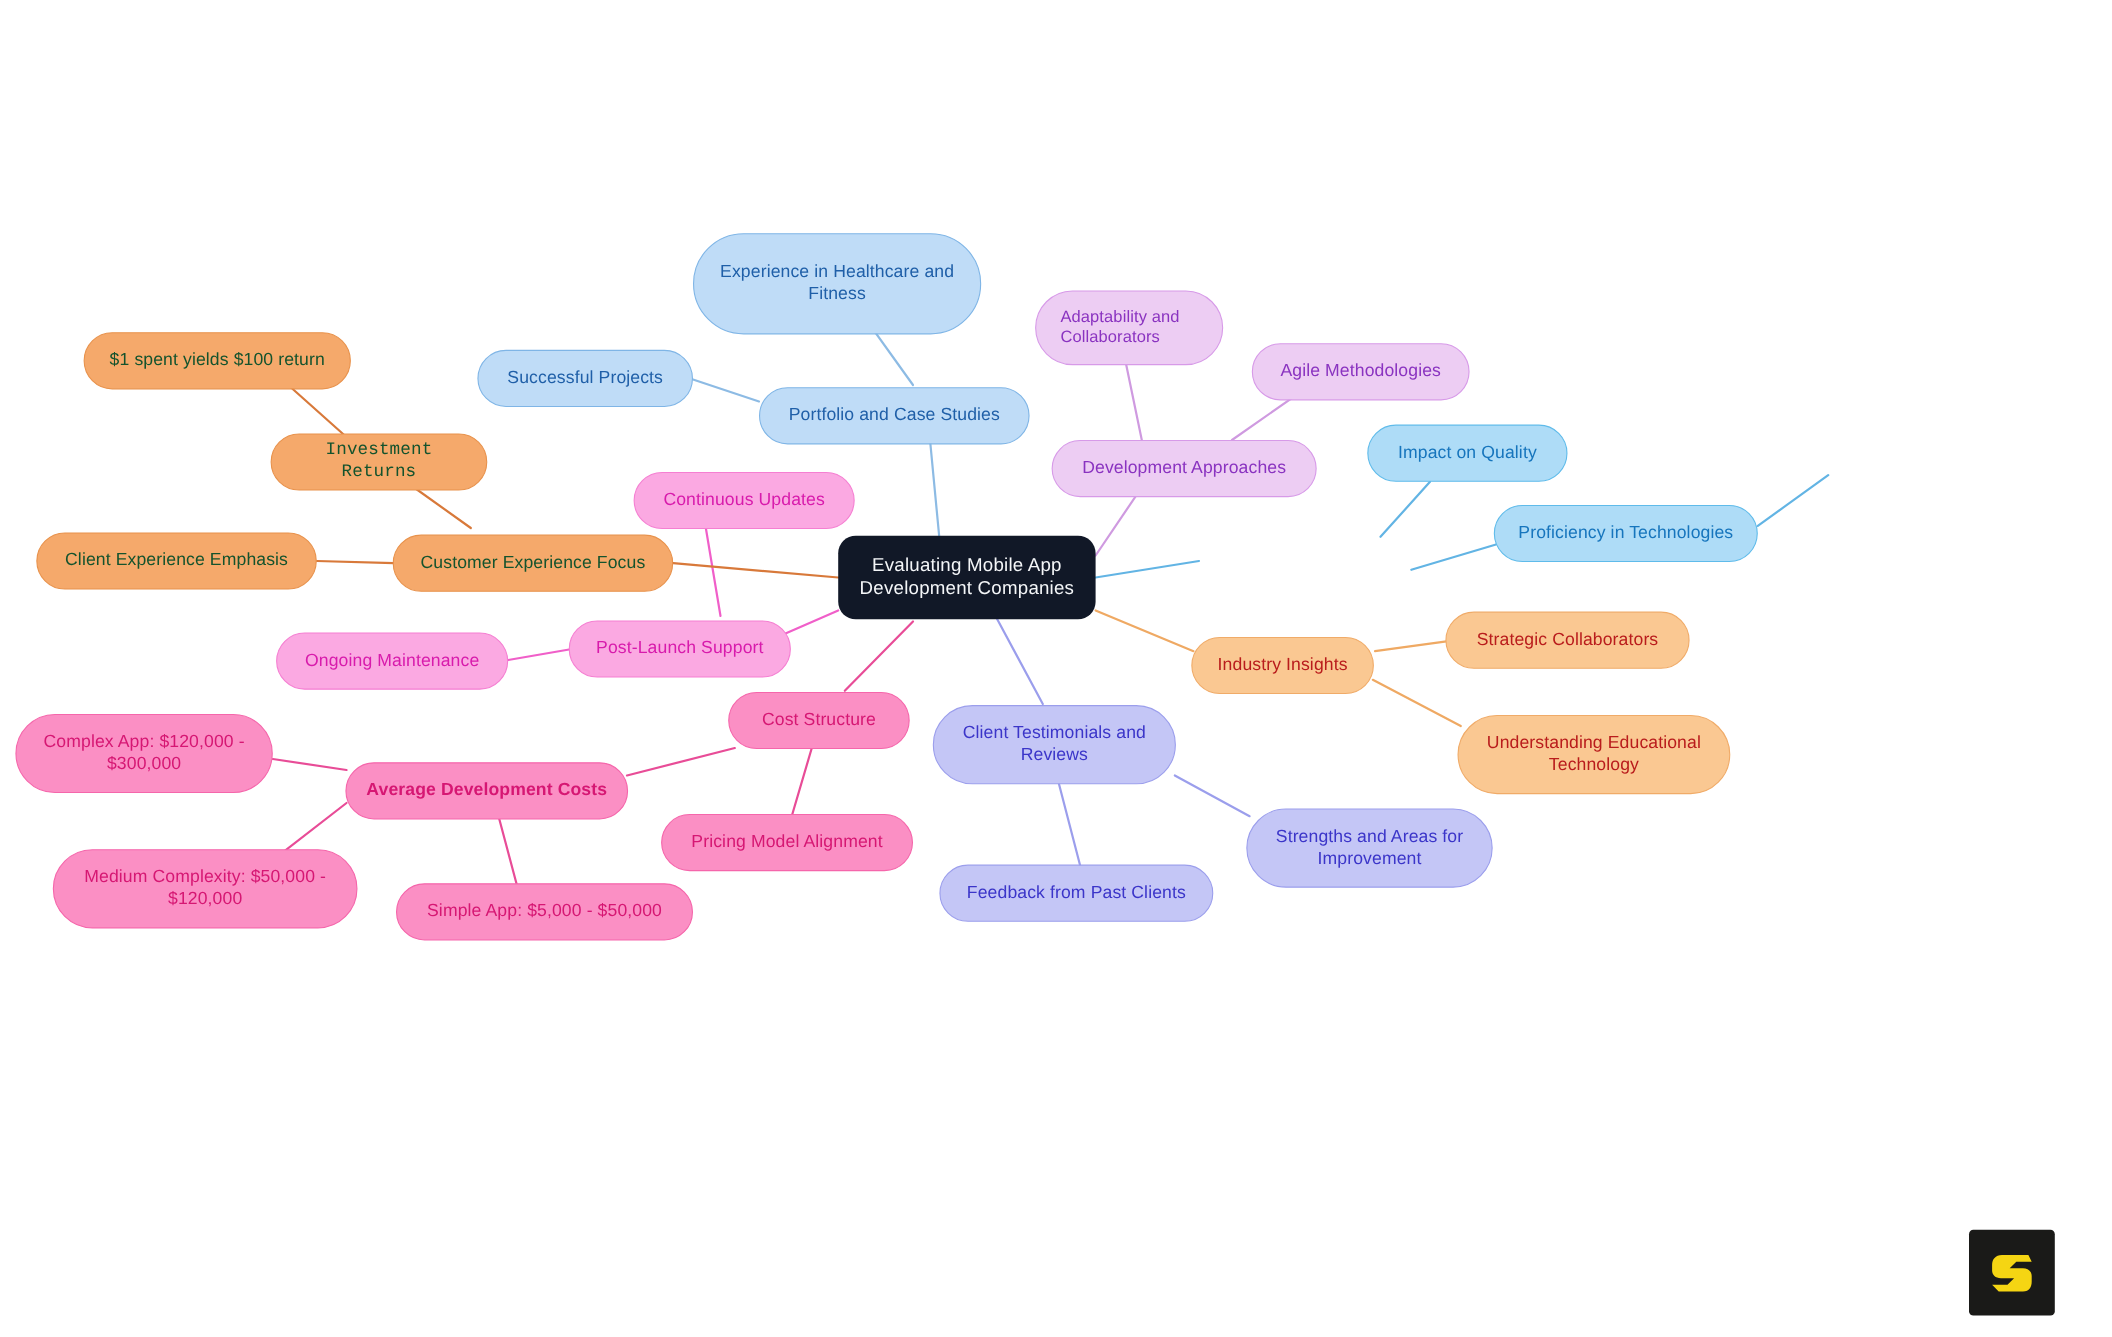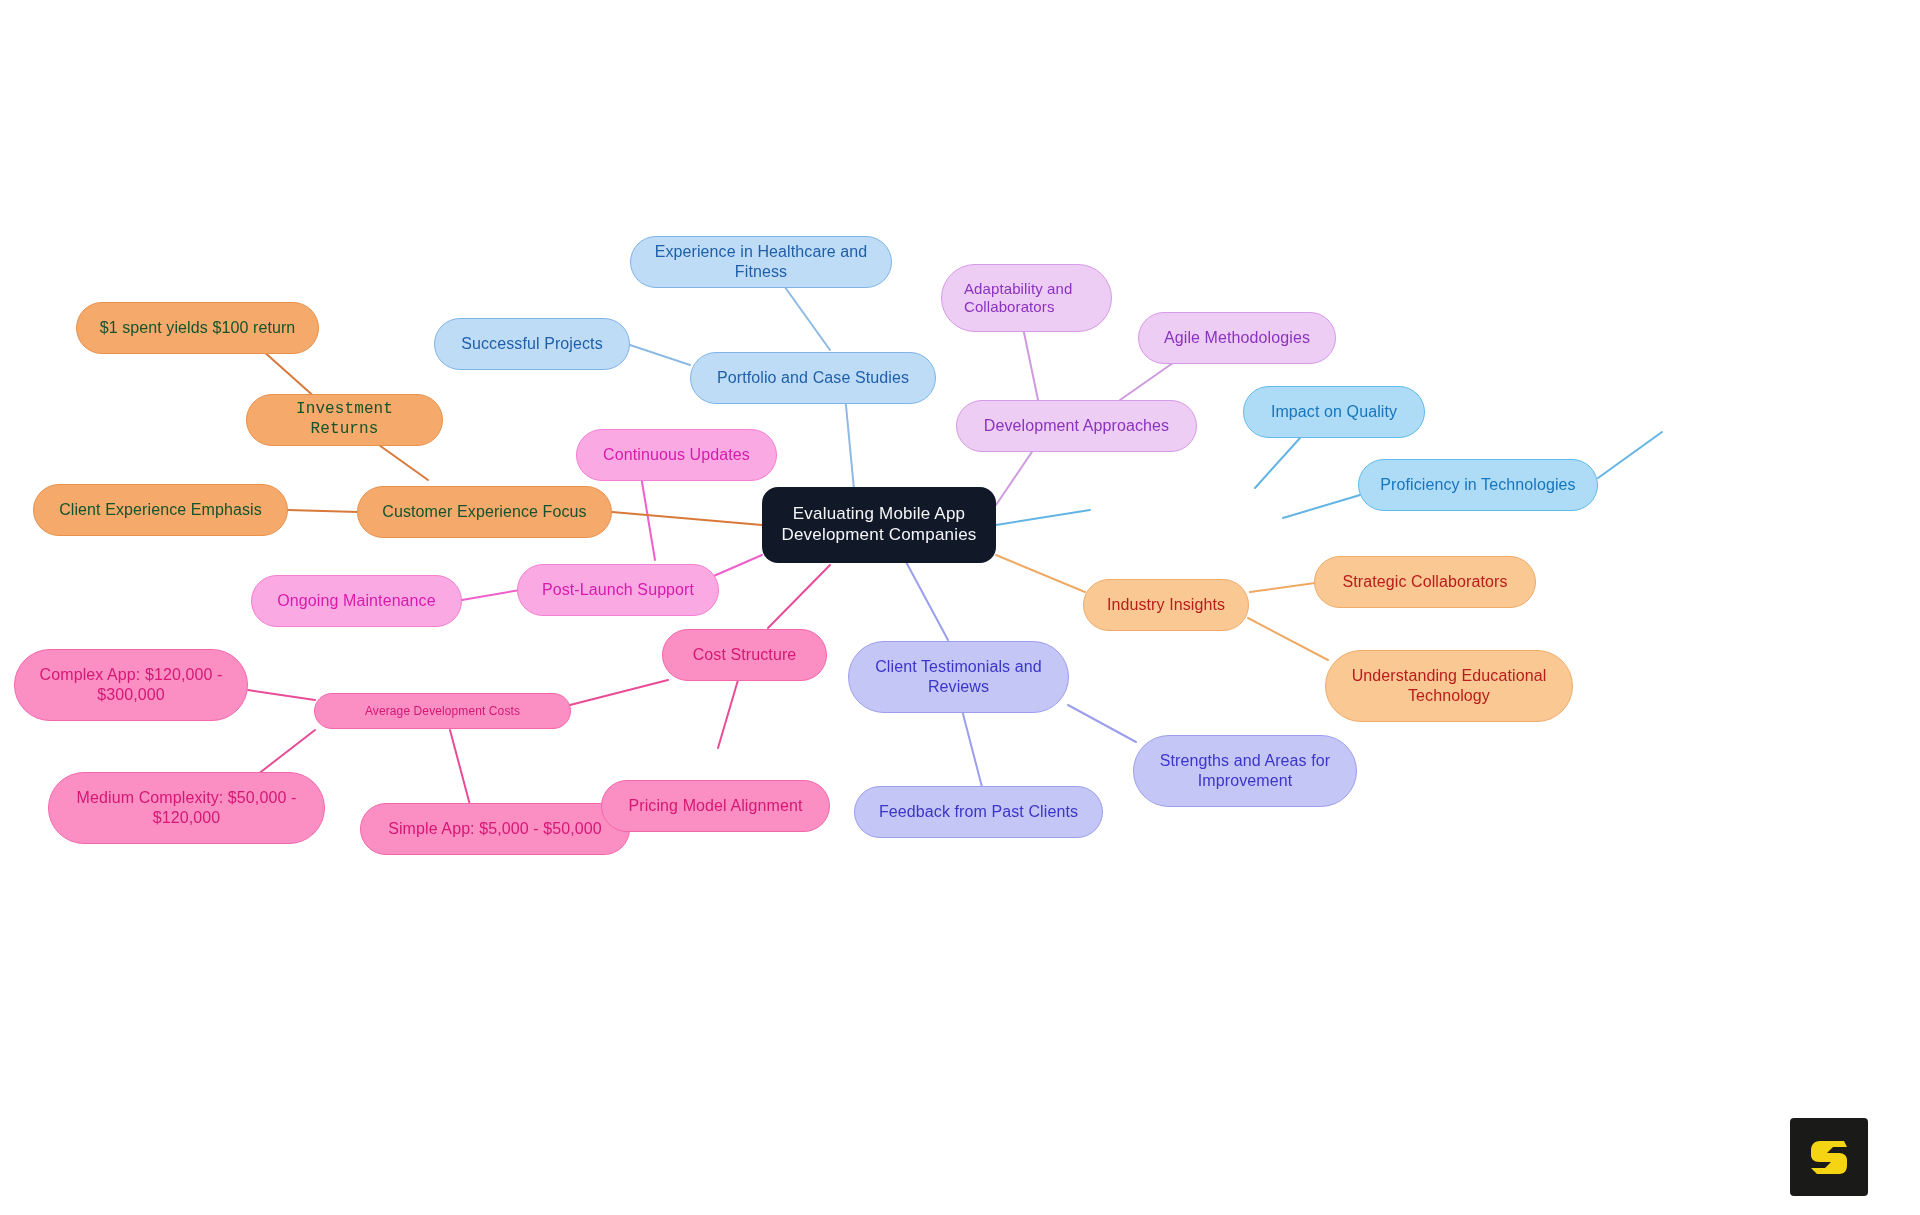--- a/index.html
+++ b/index.html
@@ -135,21 +135,21 @@
       <path d="M 428 480 L 372 440" stroke="#d8793a"></path>
 
       <path d="M 318 400 L 262 350" stroke="#d8793a"></path>
     </g>
   </svg>
 
   <div class="node root" style="left:762px; top:487px; width:234px; height:76px;">Evaluating Mobile App
 Development Companies</div>
 
   <div class="node c-blue" style="left:690px; top:352px; width:246px; height:52px; font-size:16px;">Portfolio and Case Studies</div>
-  <div class="node c-blue" style="left:630px; top:212px; width:262px; height:52px; font-size:16px;margin-top:24px;">Experience in Healthcare and
+  <div class="node c-blue" style="left:630px; top:212px; width:262px; height:92px; font-size:16px;">Experience in Healthcare and
 Fitness</div>
   <div class="node c-blue" style="left:434px; top:318px; width:196px; height:52px; font-size:16px;text-align:right;">Successful Projects</div>
 
   <div class="node c-purple" style="left:956px; top:400px; width:241px; height:52px; font-size:16px;">Development Approaches</div>
   <div class="node c-purple" style="left:941px; top:264px; width:171px; height:68px; font-size:15px; justify-content:flex-start; text-align:left; padding-left:22px;">Adaptability and
 Collaborators</div>
   <div class="node c-purple" style="left:1138px; top:312px; width:198px; height:52px; font-size:16px;">Agile Methodologies</div>
 
   <div class="node c-cyan" style="left:1243px; top:386px; width:182px; height:52px; font-size:16px;">Impact on Quality</div>
   <div class="node c-cyan" style="left:1358px; top:459px; width:240px; height:52px; font-size:16px;">Proficiency in Technologies</div>
@@ -159,27 +159,27 @@
   <div class="node c-orange-l" style="left:1325px; top:650px; width:248px; height:72px; font-size:16px;">Understanding Educational
 Technology</div>
 
   <div class="node c-peri" style="left:848px; top:641px; width:221px; height:72px; font-size:16px;">Client Testimonials and
 Reviews</div>
   <div class="node c-peri" style="left:1133px; top:735px; width:224px; height:72px; font-size:16px;">Strengths and Areas for
 Improvement</div>
   <div class="node c-peri" style="left:854px; top:786px; width:249px; height:52px; font-size:16px;">Feedback from Past Clients</div>
 
   <div class="node c-magenta" style="left:662px; top:629px; width:165px; height:52px; font-size:16px;">Cost Structure</div>
-  <div class="node c-magenta" style="left:314px; top:693px; width:257px; height:36px; font-size:12px;">Average Development Costs</div>
+  <div class="node c-magenta" style="left:314px; top:693px; width:257px; height:52px; font-size:16px;font-weight:bold;">Average Development Costs</div>
   <div class="node c-magenta" style="left:14px; top:649px; width:234px; height:72px; font-size:16px;">Complex App: $120,000 -
 $300,000</div>
   <div class="node c-magenta" style="left:48px; top:772px; width:277px; height:72px; font-size:16px;">Medium Complexity: $50,000 -
 $120,000</div>
   <div class="node c-magenta" style="left:360px; top:803px; width:270px; height:52px; font-size:16px;">Simple App: $5,000 - $50,000</div>
-  <div class="node c-magenta" style="left:601px; top:740px; width:229px; height:52px; font-size:16px;margin-top:40px;">Pricing Model Alignment</div>
+  <div class="node c-magenta" style="left:601px; top:740px; width:229px; height:52px; font-size:16px;">Pricing Model Alignment</div>
 
   <div class="node c-pink" style="left:517px; top:564px; width:202px; height:52px; font-size:16px;">Post-Launch Support</div>
   <div class="node c-pink" style="left:251px; top:575px; width:211px; height:52px; font-size:16px;">Ongoing Maintenance</div>
   <div class="node c-pink" style="left:576px; top:429px; width:201px; height:52px; font-size:16px;">Continuous Updates</div>
 
   <div class="node c-orange" style="left:357px; top:486px; width:255px; height:52px; font-size:16px;">Customer Experience Focus</div>
   <div class="node c-orange" style="left:33px; top:484px; width:255px; height:52px; font-size:16px;">Client Experience Emphasis</div>
   <div class="node c-orange" style="left:246px; top:394px; width:197px; height:52px; font-size:16px;font-family:Liberation Mono, monospace;">Investment Returns</div>
   <div class="node c-orange" style="left:76px; top:302px; width:243px; height:52px; font-size:16px;">$1 spent yields $100 return</div>
 

